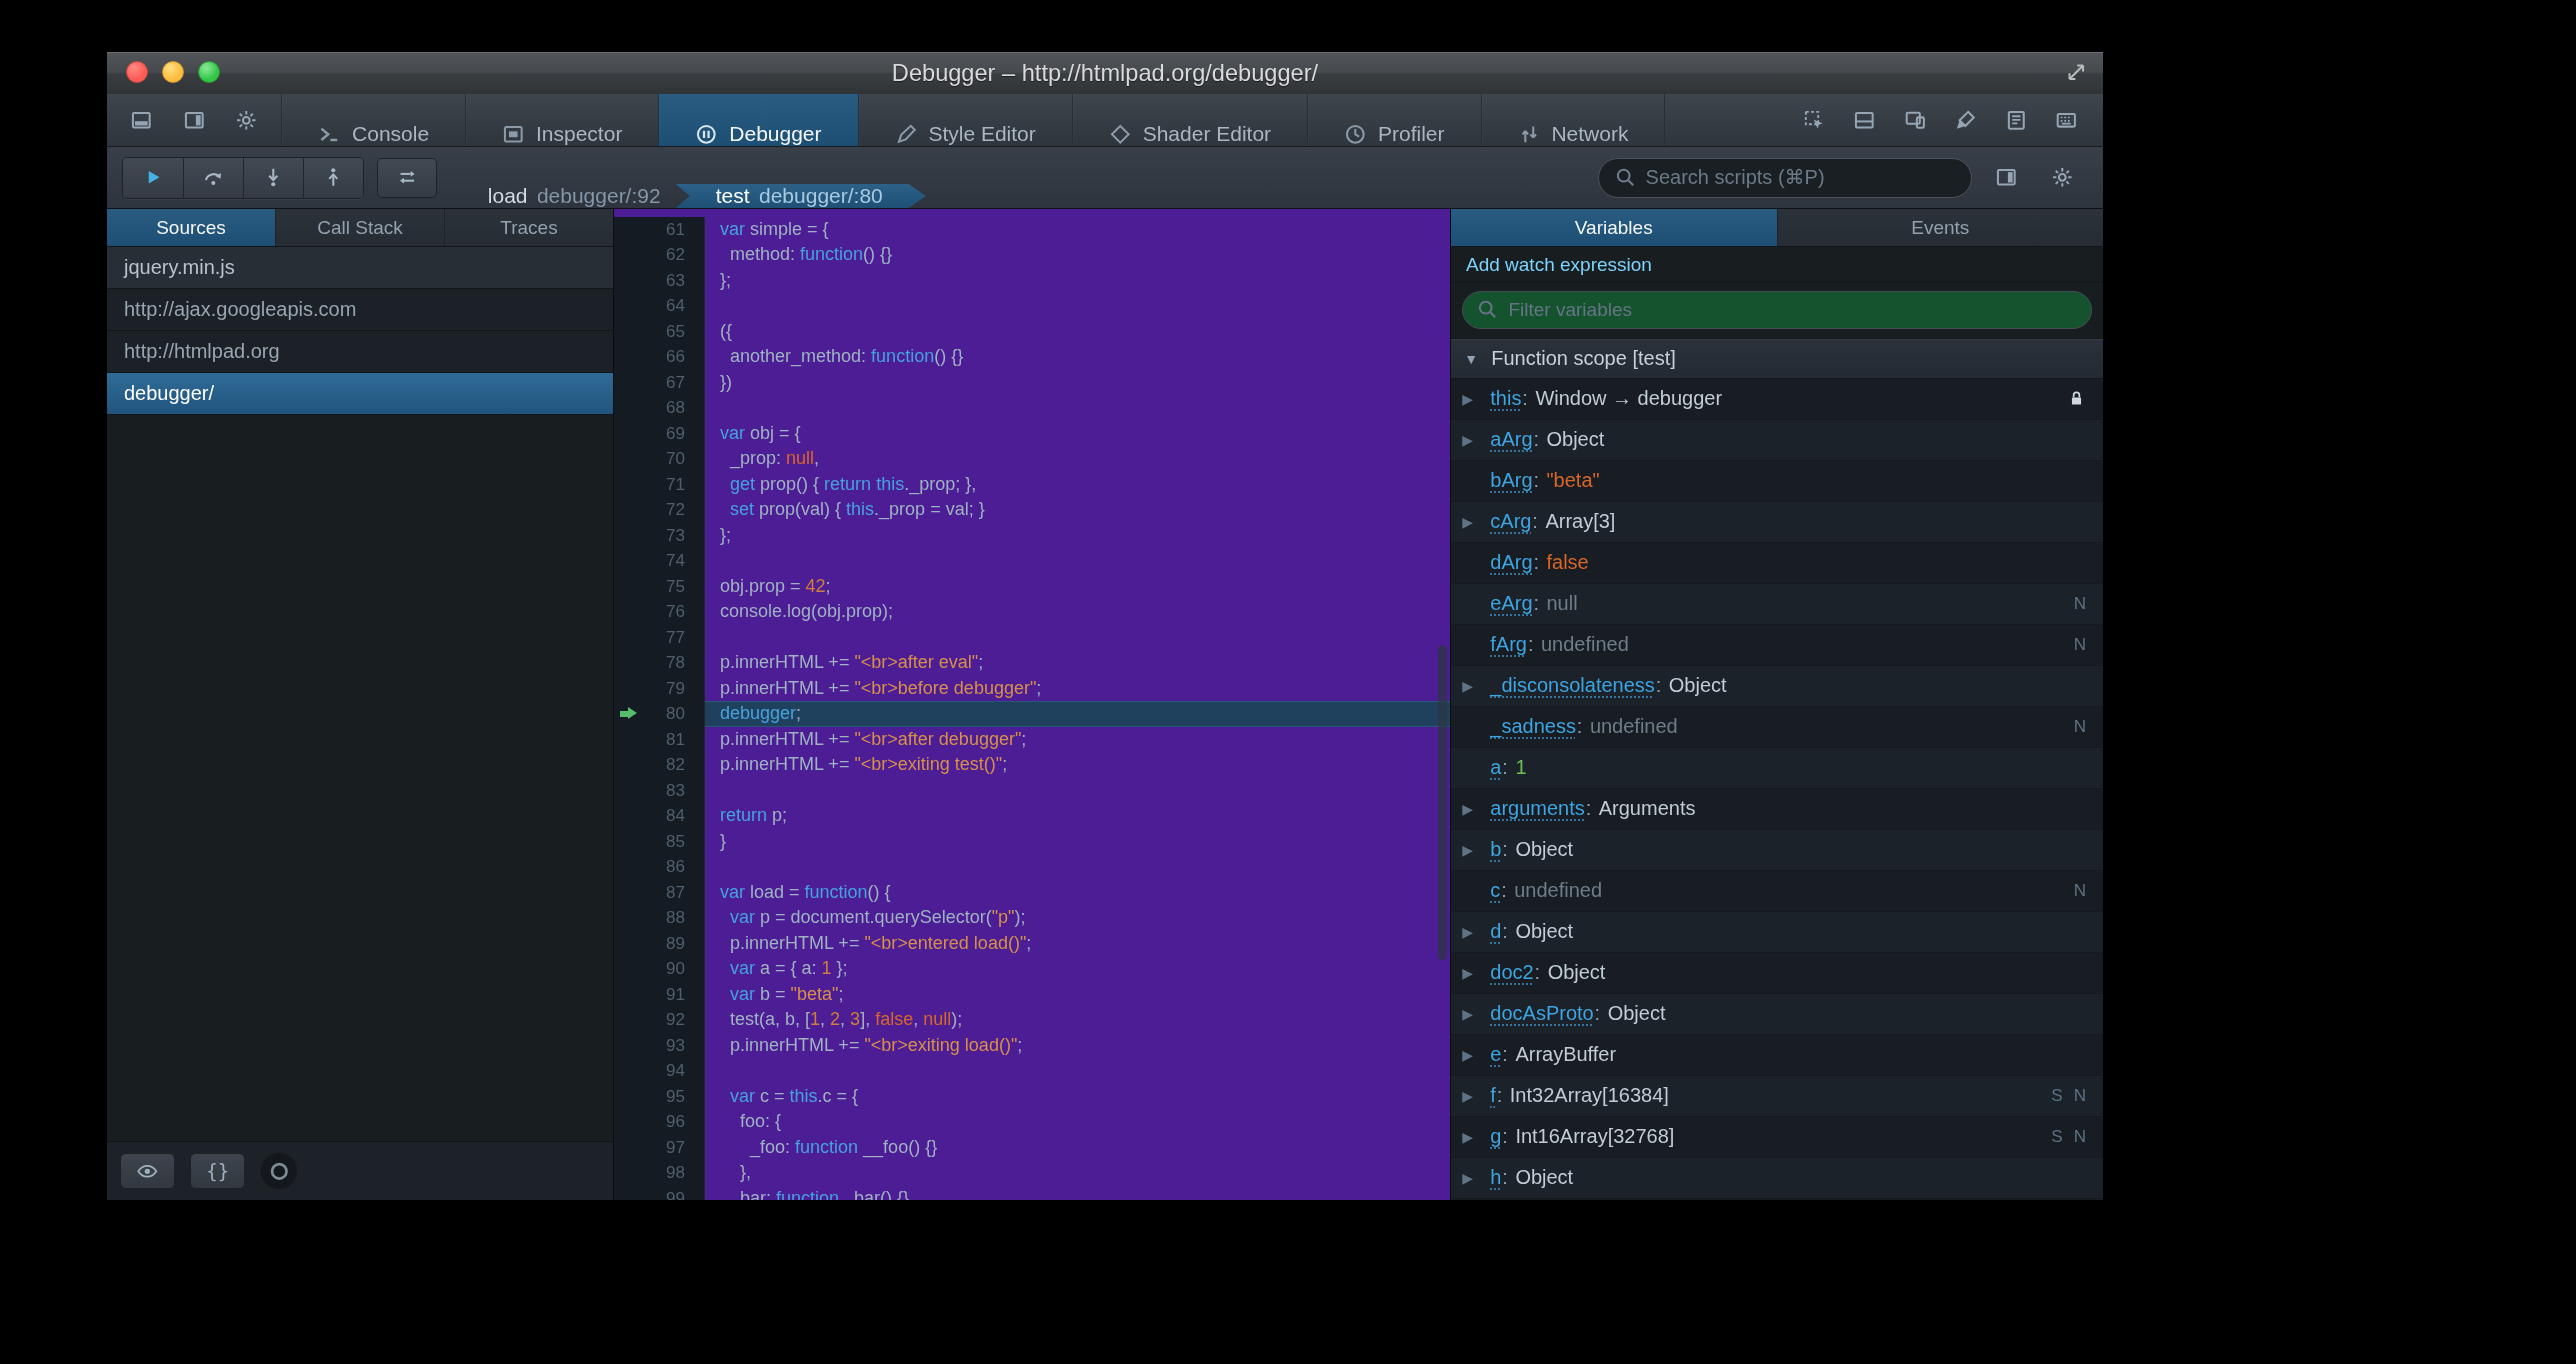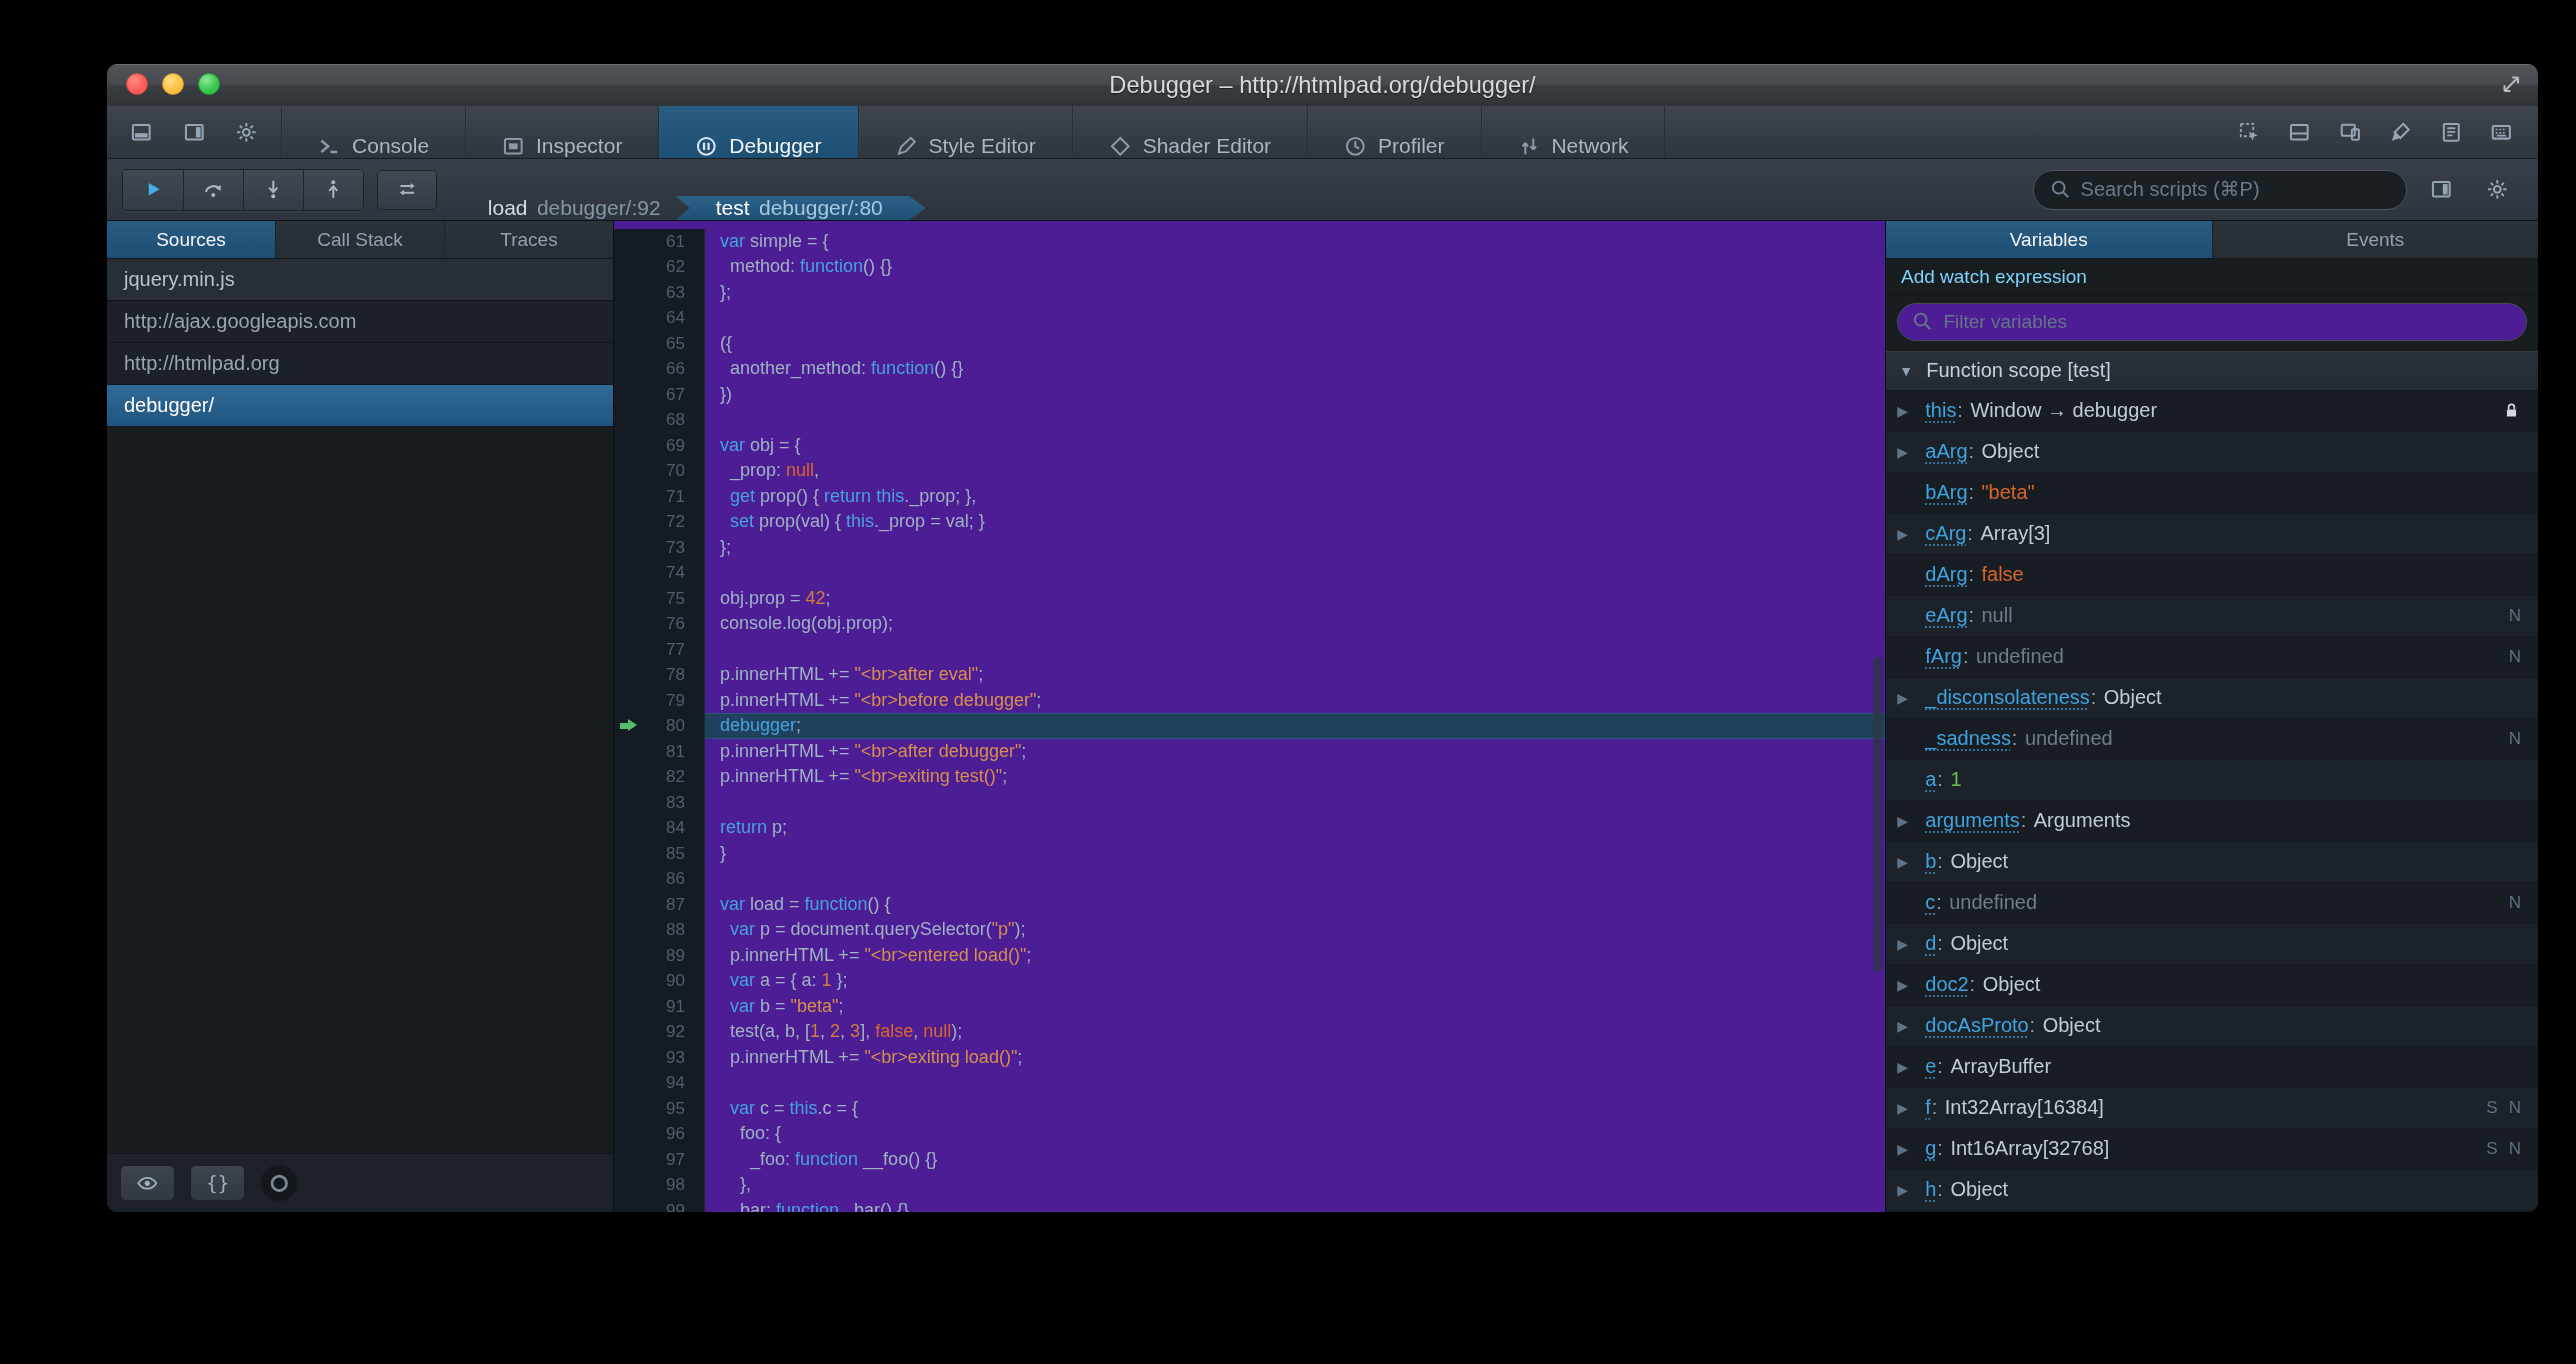--- a/index.html
+++ b/index.html
@@ -1,19 +1,19 @@
 <!DOCTYPE html>
 <html style="font-size:15px"><head>
 <meta charset="utf-8">
 <style>
 *{margin:0;padding:0;box-sizing:border-box}
 html,body{width:2576px;height:1364px;background:#000;overflow:hidden}
 body{font-family:"Liberation Sans",sans-serif}
 .stage{position:relative;width:2576px;height:1364px;background:#000;border-radius:60px;overflow:hidden}
-.window{position:absolute;left:107px;top:64px;width:2431px;height:1148px;display:flex;flex-direction:column;border-radius:10px;overflow:hidden;background:#14171a;box-shadow:0 34px 85px rgba(0,0,0,.85),0 0 0 0.9px rgba(0,0,0,.6)}
+.window{position:absolute;left:107px;top:52px;width:1996px;height:1148px;display:flex;flex-direction:column;border-radius:0;overflow:hidden;background:#14171a;box-shadow:0 34px 85px rgba(0,0,0,.85),0 0 0 0.9px rgba(0,0,0,.6)}
 
 .titlebar{flex:none;height:42px;background:linear-gradient(#515458,#46494d 48%,#3a3d41 52%,#313437);box-shadow:inset 0 0.9px 0 rgba(255,255,255,.16);position:relative;display:flex;align-items:center;justify-content:center}
 .traffic{position:absolute;left:19px;top:9.4px;display:flex;gap:14px}
 .tl{width:22px;height:22px;border-radius:50%;display:inline-block}
 .tl.red{background:radial-gradient(circle at 35% 30%,#ff8a80,#fc5b57 60%);border:0.9px solid #c94842}
 .tl.yellow{background:radial-gradient(circle at 35% 30%,#ffe082,#fdbd3e 60%);border:0.9px solid #cf9430}
 .tl.green{background:radial-gradient(circle at 35% 30%,#8ee998,#33c748 60%);border:0.9px solid #2a9a36}
 .title{font-size:23.6px;color:#d8dadc;text-shadow:0 0.9px 0.9px rgba(0,0,0,.5)}
 .resizeico{position:absolute;right:15px;top:9.4px;color:#b9bbbd}
 .resizeico svg{width:21px;height:21px}
@@ -76,21 +76,21 @@
 .tok-d{color:#9fb3c2}
 .tok-s{color:#d7904c}
 .tok-n{color:#cf7f3a}
 .tok-a{color:#d96629}
 .edscroll{position:absolute;top:3.8px;right:2.8px;bottom:3.8px;width:9.4px}
 .edthumb{position:absolute;top:44%;height:32%;left:0;right:0;border-radius:4.7px;background:#2c3640;opacity:.7}
 
 .vars{flex:none;width:653px;background:#181d20;display:flex;flex-direction:column;border-left:0.9px solid #0a0e12}
 .watch{flex:none;height:36px;display:flex;align-items:center;padding:0 15px;font-size:19px;color:#7dd3fc;border-bottom:0.9px solid #12171c}
 .filterwrap{flex:none;padding:7.5px 11.3px 9.4px;border-bottom:0.9px solid #12171c}
-.filter{height:38px;border-radius:19px;background:#4c1d95;border:1.9px solid #454d56;display:flex;align-items:center;gap:9.4px;padding:0 13.2px;color:#667586}
+.filter{height:38px;border-radius:19px;background:#14532d;border:1.9px solid #454d56;display:flex;align-items:center;gap:9.4px;padding:0 13.2px;color:#667586}
 .filter input{flex:1;background:transparent;border:none;outline:none;color:#93a3b2;font-size:19px;font-family:"Liberation Sans",sans-serif}
 .filter input::placeholder{color:#667586}
 .scopehead{flex:none;height:40px;display:flex;align-items:center;gap:13.2px;padding:0 13.2px;background:linear-gradient(#2a313a,#232a32);border-top:0.9px solid #343c45;border-bottom:0.9px solid #12171c;color:#c6d1db;font-size:20px}
 .scopetri{color:#8fa1b2;font-size:14px}
 .varlist{flex:1;min-height:0;overflow:hidden}
 .vrow{height:41px;display:flex;align-items:center;padding:0 9.4px 0 11.3px;font-size:20px;border-bottom:0.9px solid #141a20;background:#171d23}
 .vrow.alt{background:#1b222a}
 .tri{flex:none;width:28px;color:#5f7387;font-size:14px}
 .vname{color:#3fa4e0;text-decoration:underline dotted rgba(70,160,220,.65);text-underline-offset:3.8px}
 .vsep{color:#8fa1b2;margin:0 7.5px 0 0.9px}

